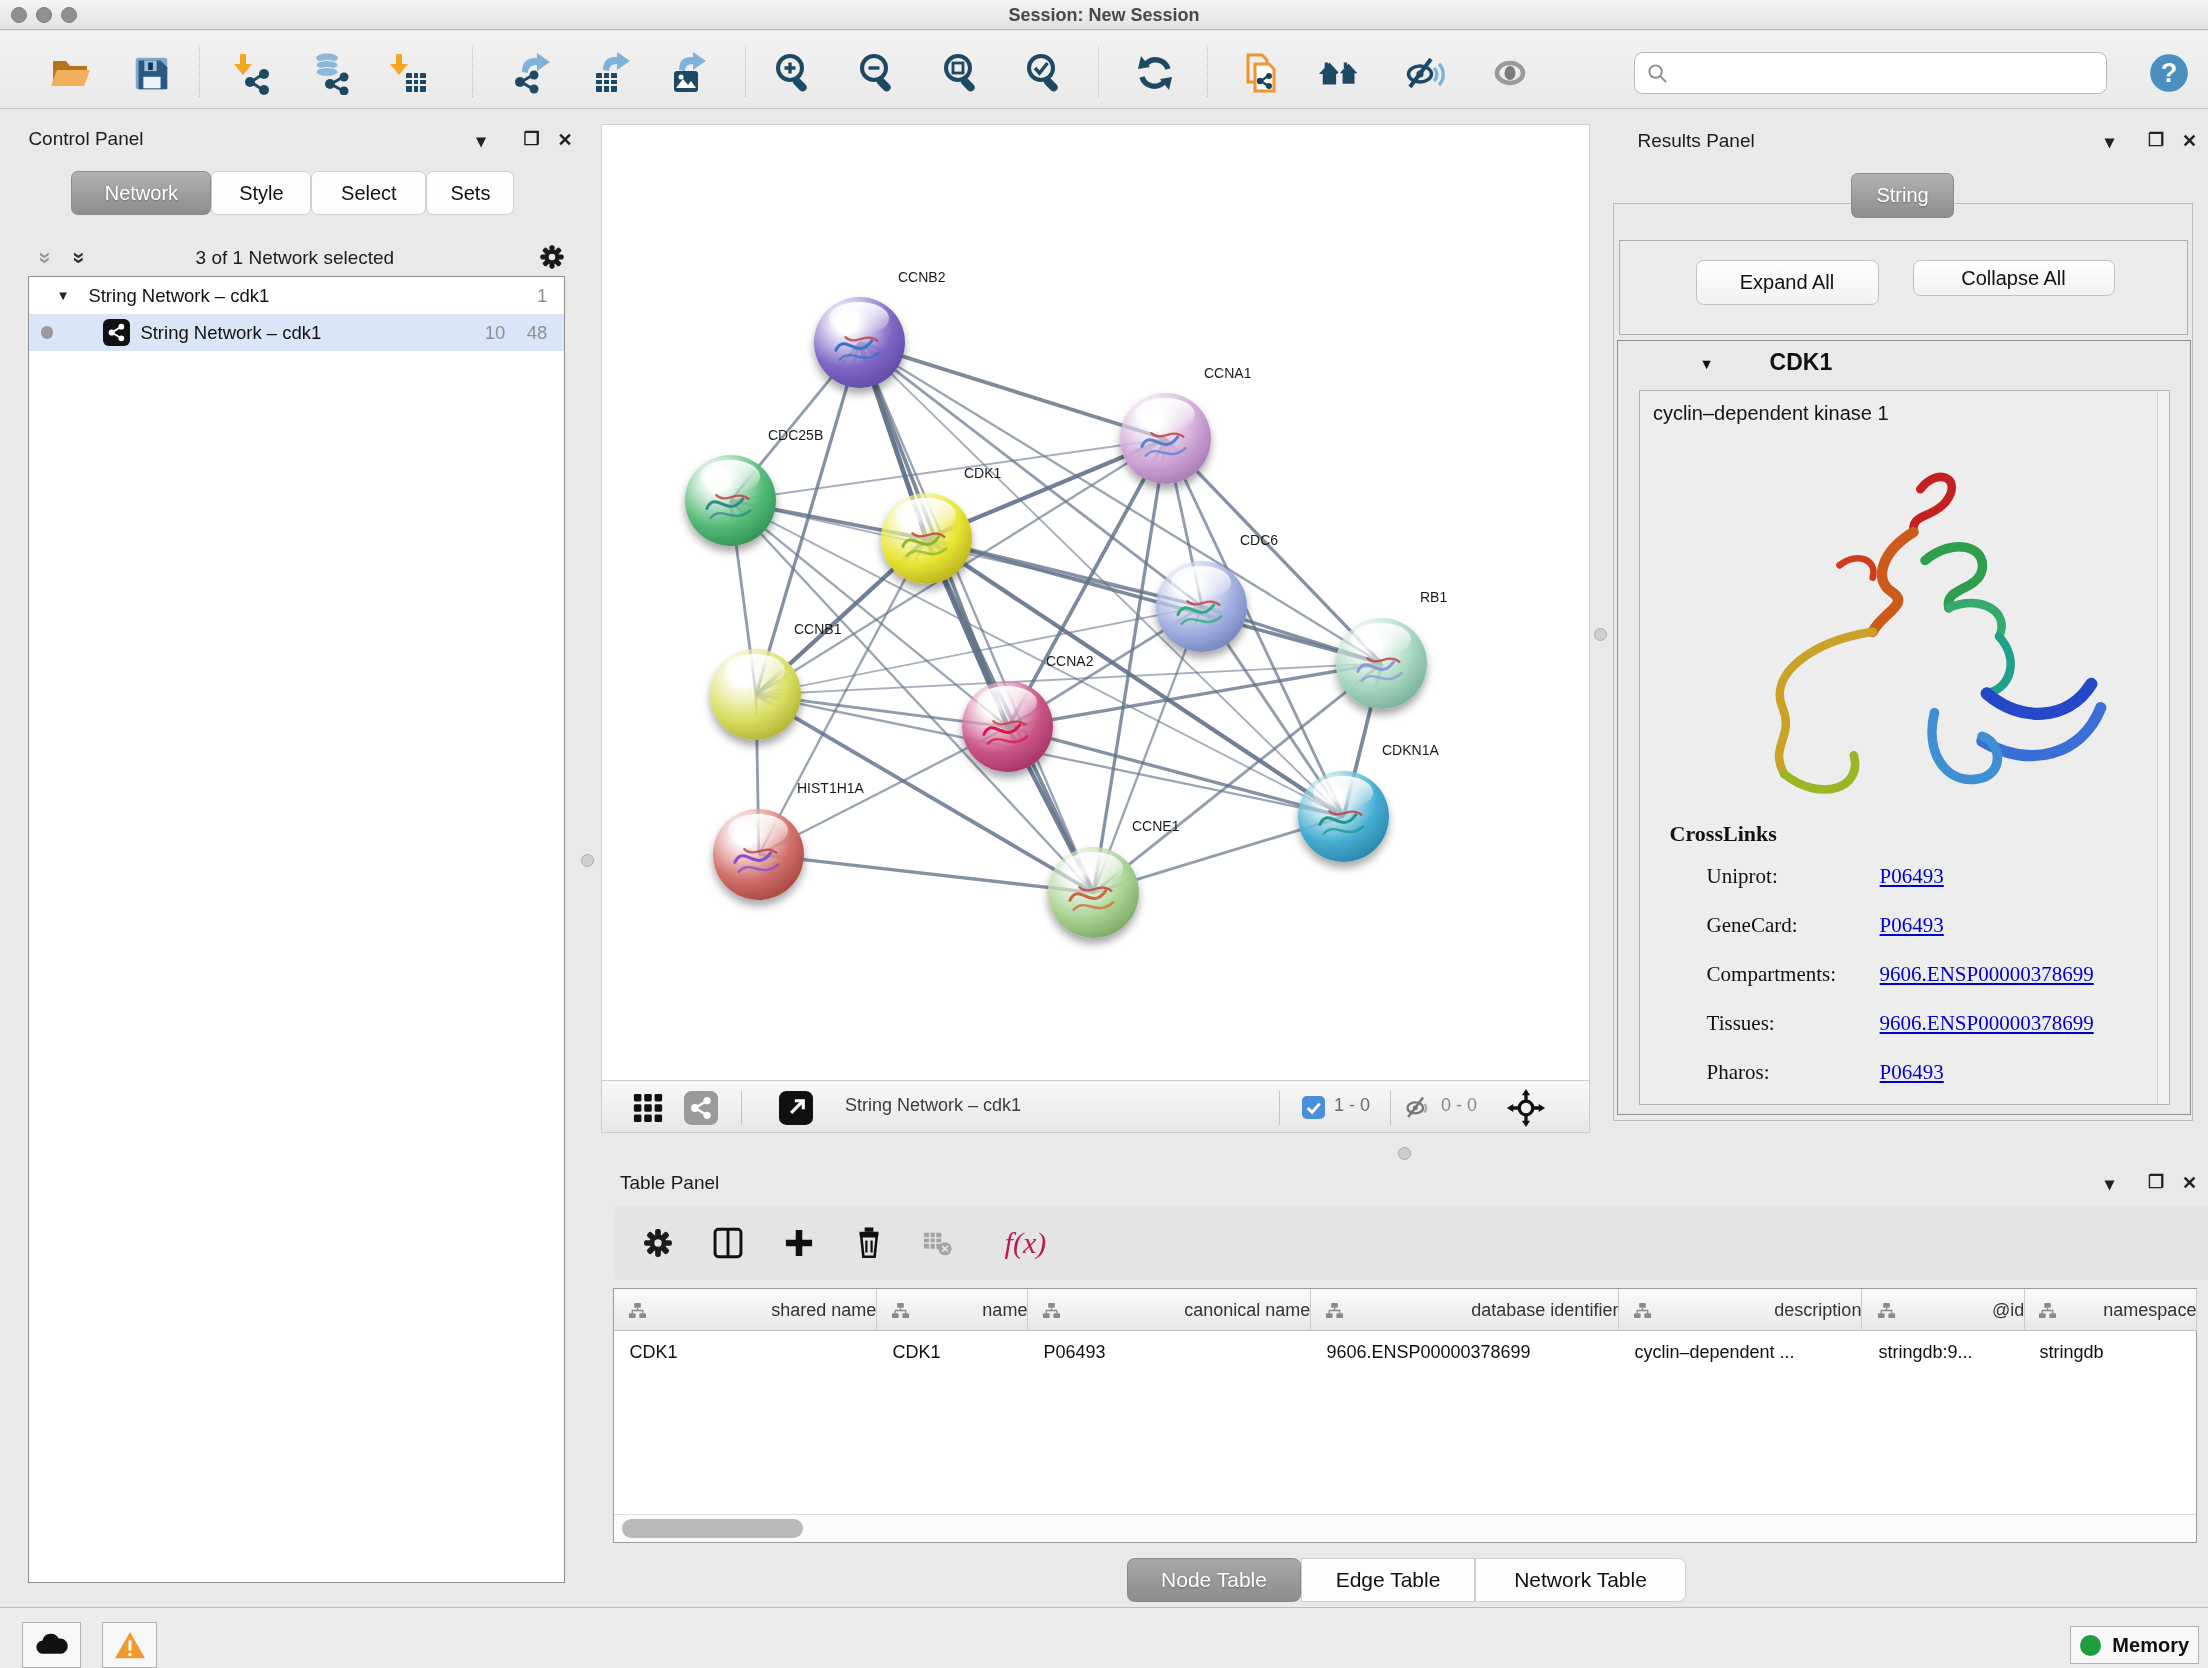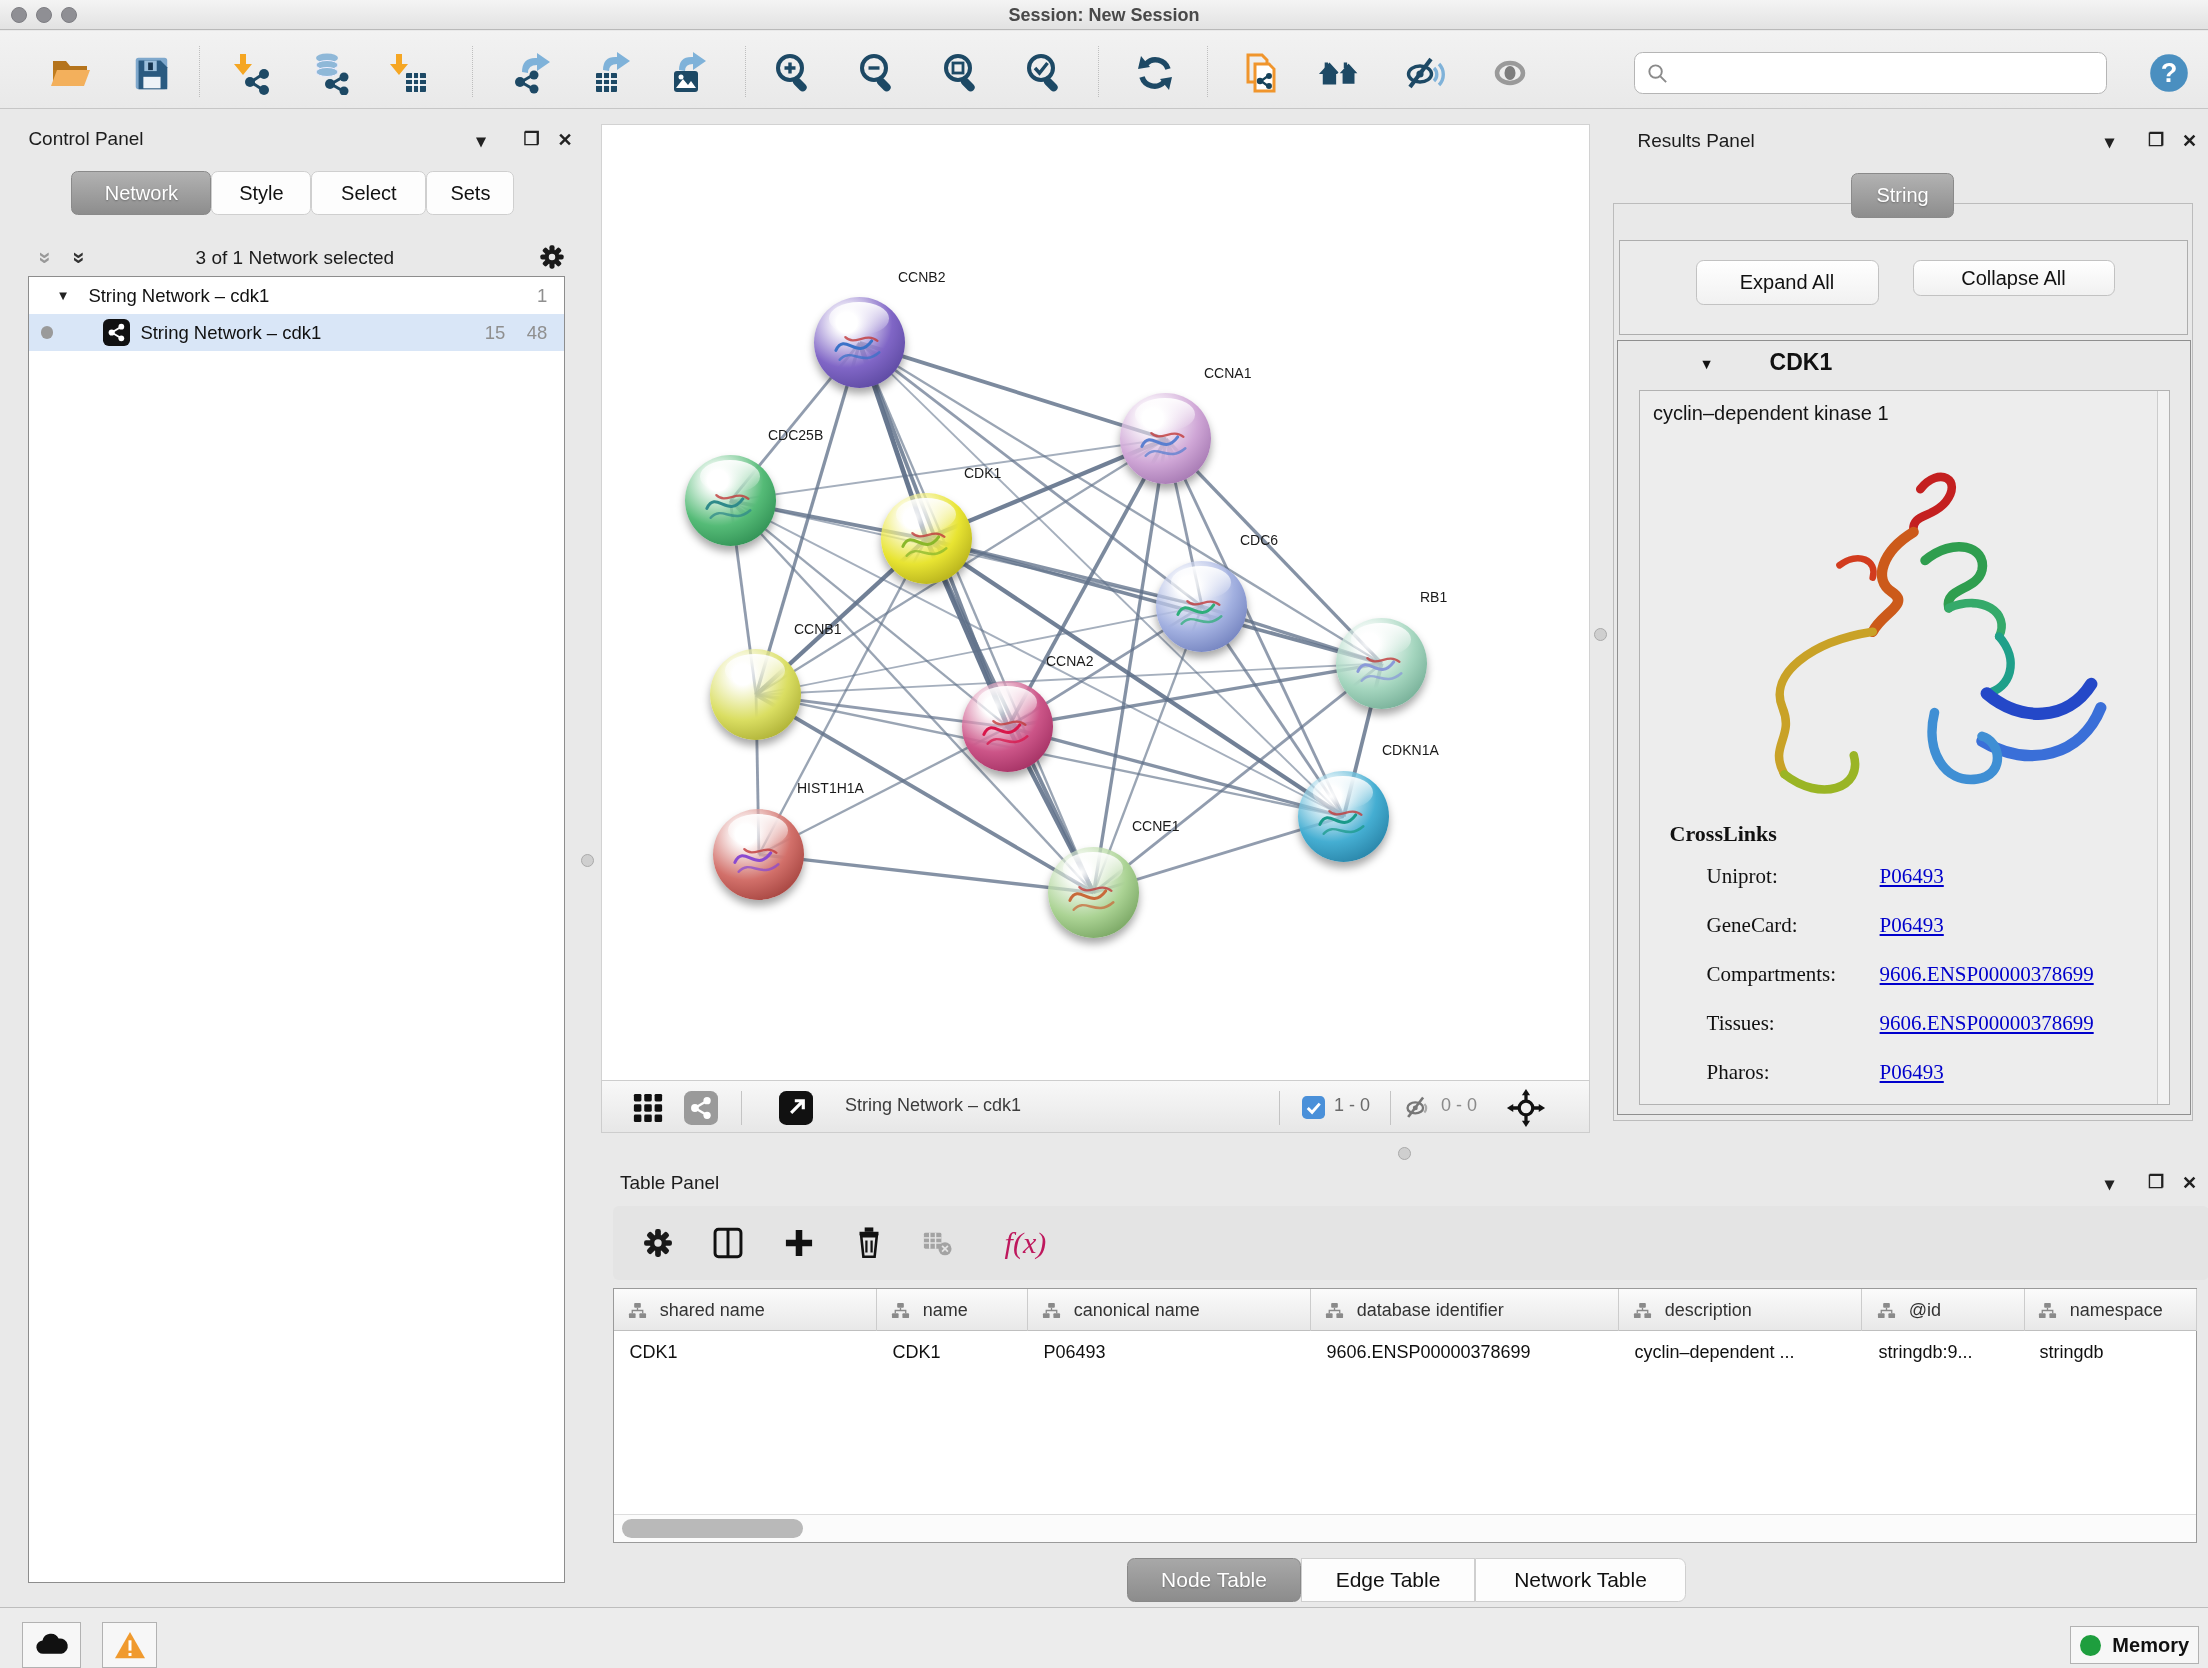--- a/index.html
+++ b/index.html
@@ -67,21 +67,21 @@
   .xl-row { position:relative; height:49px; font-size:21px; color:#111; }
   .xl-label { position:absolute; left:51px; top:11.4px; }
   .xl-link { position:absolute; left:224px; top:11.4px; color:#0000cc; text-decoration:underline; cursor:pointer; white-space:nowrap;}
 
   
   #table-panel { position:absolute; left:601px; top:1138px; width:1607px; height:468px; }
   .tp-toolbar { position:absolute; left:12.4px; top:68px; width:1596px; height:74px; background:#e4e4e4; border-radius:5.7px; }
   .tp-icon { position:absolute; top:15px; width:44px; height:44px; display:flex; align-items:center; justify-content:center; cursor:pointer; }
   .tablebox { position:absolute; left:12.4px; top:150px; width:1584px; height:255px; background:#fff; border:1.9px solid #9a9a9a; }
   .thead { position:absolute; left:0; top:0; height:42px; width:100%; background:linear-gradient(#fbfbfb,#e8e8e8); border-bottom:1px solid #bfbfbf; }
-  .th { position:absolute; top:0; height:42px; border-right:1px solid #cccccc; display:flex; align-items:center; gap:13px; padding-left:13.3px; font-size:18px; color:#333; overflow:hidden; cursor:pointer;}
+  .th { position:absolute; top:0; height:42px; border-right:1px solid #cccccc; display:flex; align-items:center; gap:13px; padding-left:13.3px; font-size:18px; color:#333; overflow:hidden; cursor:pointer;justify-content:space-between;}
   .td { position:absolute; top:44px; height:38px; padding-left:15px; font-size:18px; color:#101010; display:flex; align-items:center; overflow:hidden; white-space:nowrap;}
   .hscroll { position:absolute; left:0; bottom:0; width:100%; height:28.5px; background:#fbfbfb; border-top:1px solid #ddd; }
   .hthumb { position:absolute; left:7.6px; top:4.8px; width:181px; height:19px; border-radius:9.5px; background:#b9b9b9; cursor:pointer;}
   .bt-tab { position:absolute; top:420px; height:44px; border:1px solid #cfcfcf; background:#fdfdfd; font-size:21px; color:#111;
     display:flex; align-items:center; justify-content:center; cursor:pointer; }
   .bt-tab.sel { background:linear-gradient(#a8a8a8,#8c8c8c); color:#fff; border-color:#888; border-radius:7.6px; text-shadow:0 1px 1.9px rgba(0,0,0,.3);}
   .bt-tab.last { border-radius:0 7.6px 7.6px 0; }
 
   
   #status-bar { position:absolute; left:0; top:1607px; width:2208px; height:61px; background:#ececec; border-top:1px solid #bdbdbd; }
@@ -327,21 +327,21 @@
           <rect x="0" y="0" width="28" height="28" rx="6" fill="#111"></rect>
           <g stroke="#fff" stroke-width="2">
               <line x1="9" y1="14" x2="19" y2="8"></line>
               <line x1="9" y1="14" x2="19" y2="20"></line>
             </g>
           <circle cx="9" cy="14" r="3.2" fill="#fff"></circle>
             <circle cx="19" cy="8" r="3" fill="#fff"></circle>
             <circle cx="19" cy="20" r="3" fill="#fff"></circle>
           </svg>
         <span style="position:absolute;left:111px">String Network – cdk1</span>
-        <span class="tree-num" style="right:59px">15</span>
+        <span class="tree-num" style="right:59px">10</span>
         <span class="tree-num" style="right:17px">48</span>
       </div>
     </div>
   </div>
 
   <div class="splitter-dot" style="left:581px; top:854px"></div>
   <div class="splitter-dot" style="left:1594px; top:628px"></div>
   <div class="splitter-dot" style="left:1398px; top:1147px"></div>
 
   <div id="net-canvas">

